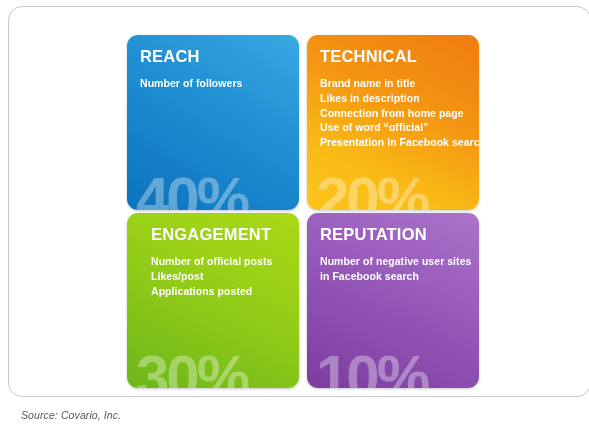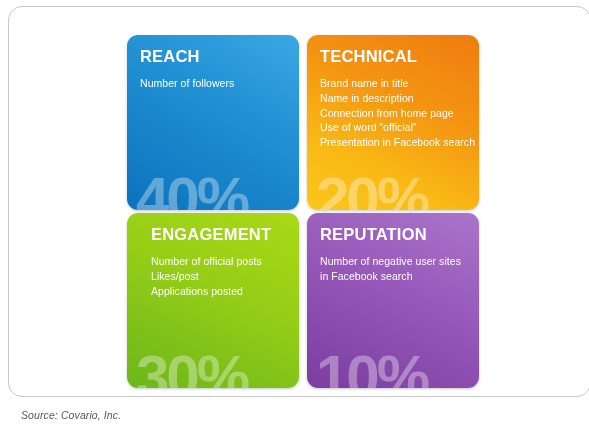--- a/index.html
+++ b/index.html
@@ -79,21 +79,21 @@
   .quad-list {
     position: relative;
     z-index: 2;
     list-style: none;
     margin: 0;
     padding: 0;
   }
   .quad-list li {
     color: #ffffff;
     font-size: 10.5px;
-    font-weight: normal;
+    font-weight: bold;
     line-height: 14.6px;
     white-space: nowrap;
     letter-spacing: 0.05px;
   }
 
   .quad-pct {
     position: absolute;
     z-index: 1;
     left: 9px;
     bottom: -19px;
@@ -130,21 +130,21 @@
       <ul class="quad-list">
         <li>Number of followers</li>
       </ul>
       <div class="quad-pct">40%</div>
     </div>
 
     <div class="quad quad-technical">
       <div class="quad-title">TECHNICAL</div>
       <ul class="quad-list">
         <li>Brand name in title</li>
-        <li>Name in description</li>
+        <li>Likes in description</li>
         <li>Connection from home page</li>
         <li>Use of word “official”</li>
         <li>Presentation in Facebook search</li>
       </ul>
       <div class="quad-pct">20%</div>
     </div>
 
     <div class="quad quad-engagement">
       <div class="quad-title">ENGAGEMENT</div>
       <ul class="quad-list">

